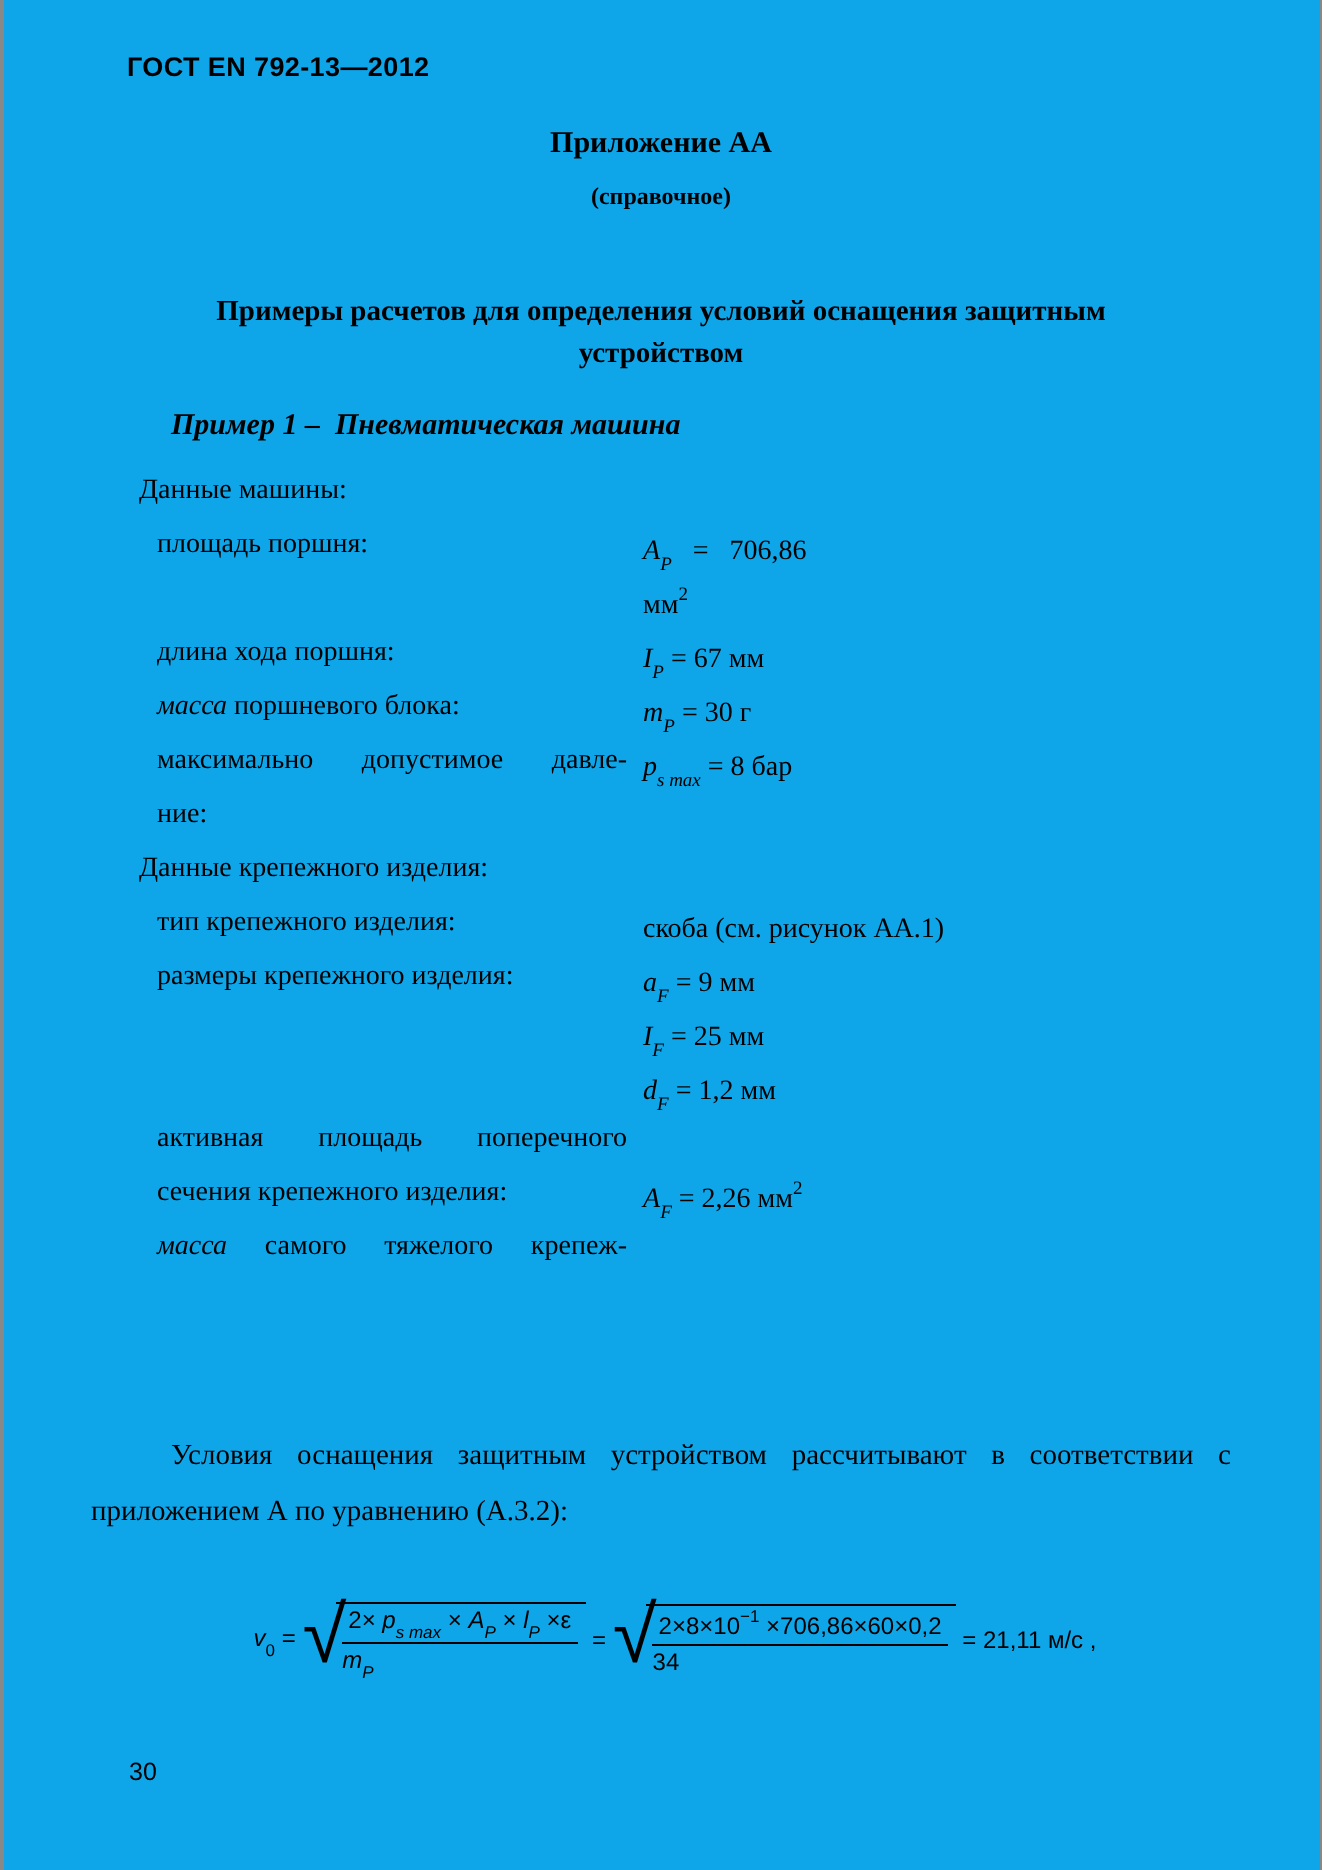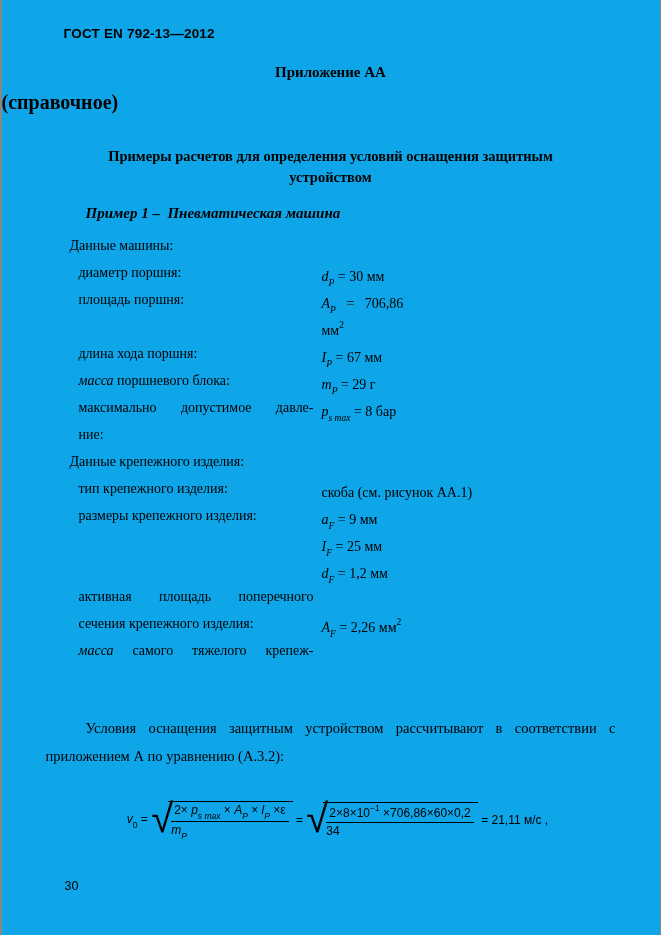--- a/index.html
+++ b/index.html
@@ -11,22 +11,22 @@
   .hdr{
     position:absolute;left:62px;top:26px;
     font-family:"Liberation Sans","DejaVu Sans",sans-serif;
     font-weight:bold;font-size:13.5px;letter-spacing:0.2px;
   }
   .app-title{
     position:absolute;left:0;right:0;top:64px;text-align:center;
     font-weight:bold;font-size:15px;
   }
   .app-sub{
-    position:absolute;left:0;right:0;top:91px;text-align:left;
-    font-weight:bold;font-size:20px;
+    position:absolute;left:0;right:0;top:91px;text-align:center;
+    font-weight:bold;font-size:12px;
   }
   .heading{
     position:absolute;left:75px;right:75px;top:146px;text-align:center;
     font-weight:bold;font-size:14.5px;line-height:21px;
   }
   .example{
     position:absolute;left:84px;top:205px;
     font-weight:bold;font-style:italic;font-size:15px;white-space:pre;
   }
   .rows{position:absolute;left:68px;top:232px;width:530px;font-size:14px;}
@@ -79,43 +79,39 @@
 
   <div class="example">Пример 1 –  Пневматическая машина</div>
 
   <div class="rows">
 
     <div class="row">
       <span class="lbl"><em></em><span>Данные машины:</span></span>
       <span class="val"><i class="vr"></i><sub></sub><span></span><sup></sup><span></span></span>
     </div>
 
-    <div class="row ind">
-      <span class="lbl"><em></em><span>диаметр поршня:</span></span>
-      <span class="val"><i class="vr">d</i><sub>P</sub><span> = 30 мм</span><sup></sup><span></span></span>
-    </div>
 
     <div class="row ind">
       <span class="lbl"><em></em><span>площадь поршня:</span></span>
       <span class="val"><i class="vr">A</i><sub>P</sub><span>   =   706,86</span><sup></sup><span></span></span>
     </div>
 
     <div class="row ind">
       <span class="lbl"><em></em><span></span></span>
       <span class="val"><i class="vr"></i><sub></sub><span>мм</span><sup>2</sup><span></span></span>
     </div>
 
     <div class="row ind">
       <span class="lbl"><em></em><span>длина хода поршня:</span></span>
       <span class="val"><i class="vr">I</i><sub>P</sub><span> = 67 мм</span><sup></sup><span></span></span>
     </div>
 
     <div class="row ind">
       <span class="lbl"><em>масса</em><span> поршневого блока:</span></span>
-      <span class="val"><i class="vr">m</i><sub>P</sub><span> = 29 г</span><sup></sup><span></span></span>
+      <span class="val"><i class="vr">m</i><sub>P</sub><span> = 30 г</span><sup></sup><span></span></span>
     </div>
 
     <div class="row ind jlast">
       <span class="lbl"><em></em><span>максимально допустимое давле-</span></span>
       <span class="val"><i class="vr">p</i><sub>s max</sub><span> = 8 бар</span><sup></sup><span></span></span>
     </div>
 
     <div class="row ind">
       <span class="lbl"><em></em><span>ние:</span></span>
       <span class="val"><i class="vr"></i><sub></sub><span></span><sup></sup><span></span></span>

